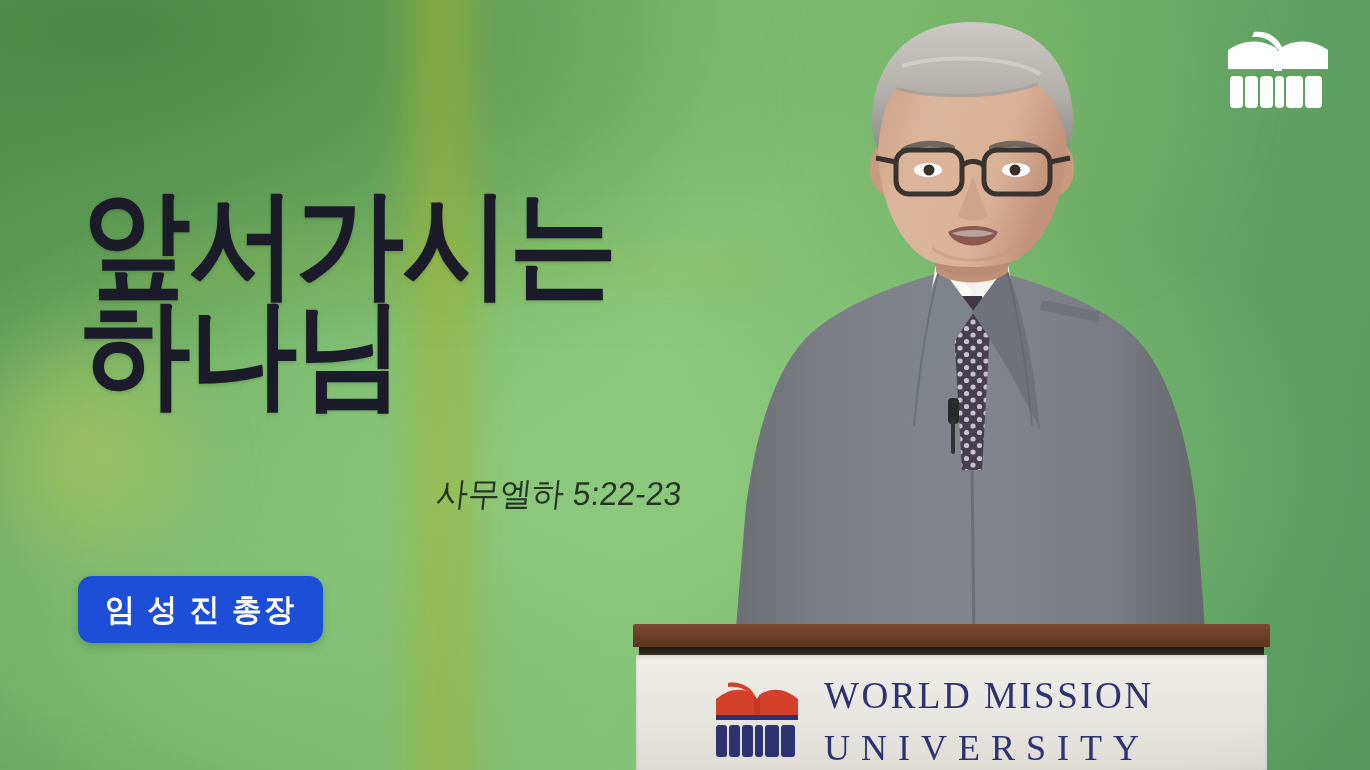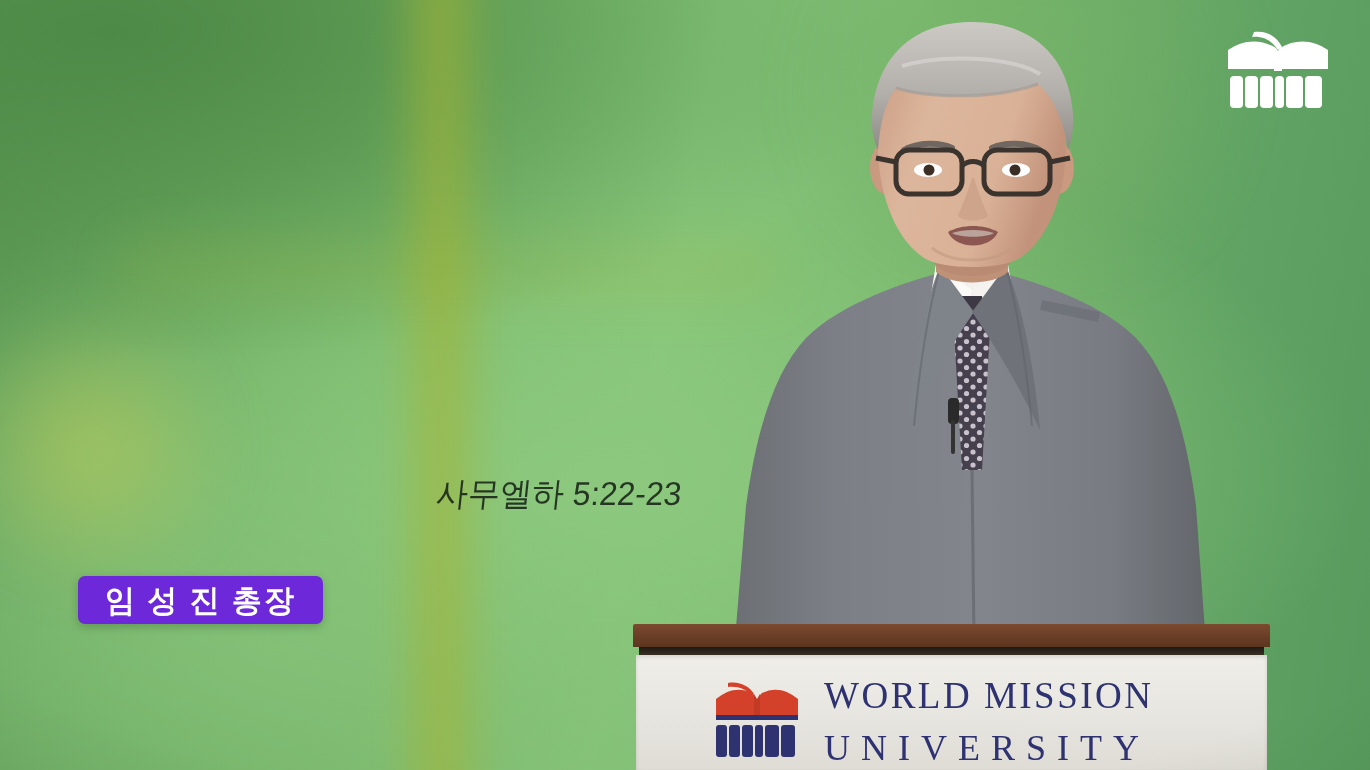--- a/index.html
+++ b/index.html
@@ -125,23 +125,23 @@
     white-space: nowrap;
     opacity: 0.92;
   }
 
   
   .speaker-badge {
     position: absolute;
     left: 78px;
     top: 576px;
     width: 245px;
-    height: 48px;
-    background: #6d28d9;
-    border-radius: 7px;
+    height: 67px;
+    background: #1d4ed8;
+    border-radius: 14px;
     display: flex;
     align-items: center;
     justify-content: center;
     box-shadow: 0 3px 8px rgba(20,50,15,0.25);
   }
   .speaker-badge span {
     color: #ffffff;
     font-family: "Liberation Sans", "DejaVu Sans", sans-serif;
     font-weight: 700;
     font-size: 31px;
@@ -391,20 +391,24 @@
         <rect x="4" y="48" width="13" height="32" rx="4"></rect>
         <rect x="19" y="48" width="13" height="32" rx="4"></rect>
         <rect x="34" y="48" width="13" height="32" rx="4"></rect>
         <rect x="49" y="48" width="9" height="32" rx="4"></rect>
         <rect x="60" y="48" width="17" height="32" rx="4"></rect>
         <rect x="79" y="48" width="17" height="32" rx="4"></rect>
       </g>
     </svg>
   </div>
 
+  <div class="title-block">
+    <p class="title-line one">앞서가시는</p>
+    <p class="title-line two">하나님</p>
+  </div>
 
   <p class="scripture">사무엘하 5:22-23</p>
 
   <div class="speaker-badge">
     <span>임 성 진 총장</span>
   </div>
 
 </div>
 
 </body></html>

